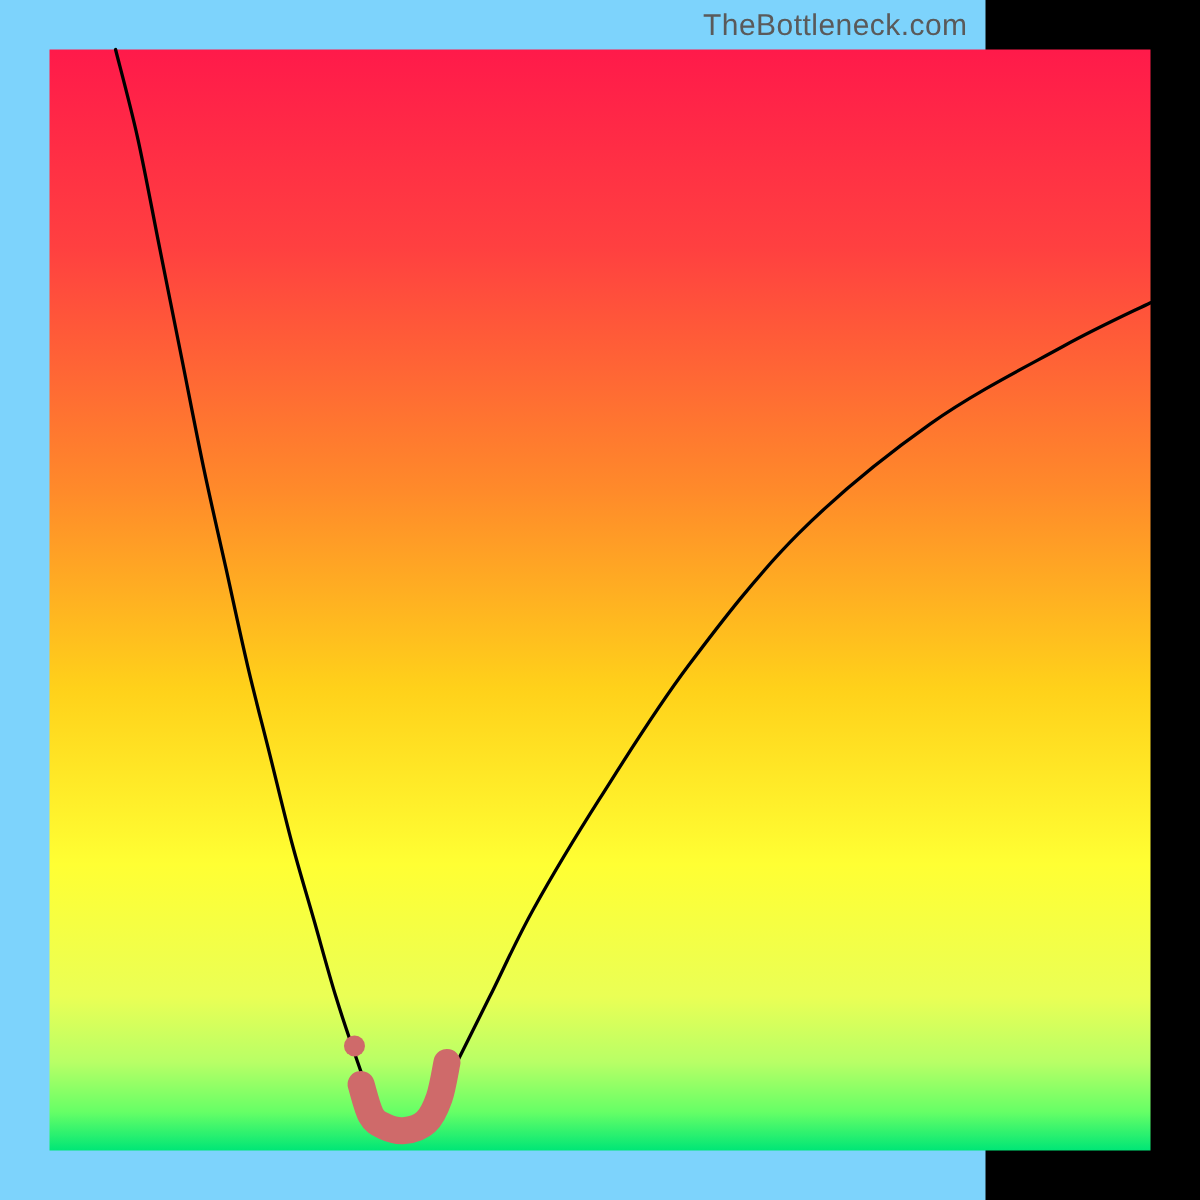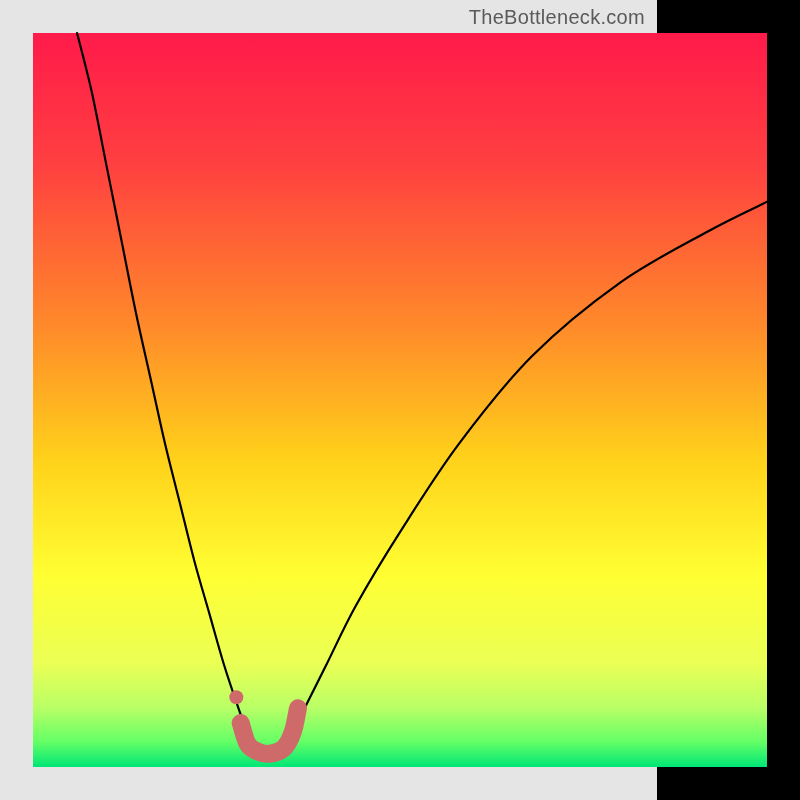--- a/index.html
+++ b/index.html
@@ -8,21 +8,21 @@
     width: 800px;
     height: 800px;
     background: #000;
     font-family: Arial, Helvetica, sans-serif;
     overflow: hidden;
   }
   .stage {
     position: relative;
     width: 657px;
     height: 800px;
-    background: #e5e5e5;
+    background: #7dd3fc;
   }
   .watermark {
     position: absolute;
     top: 6px;
     right: 12px;
     color: #5a5a5a;
     font-size: 20px;
     font-weight: 500;
     letter-spacing: 0.3px;
     z-index: 10;

